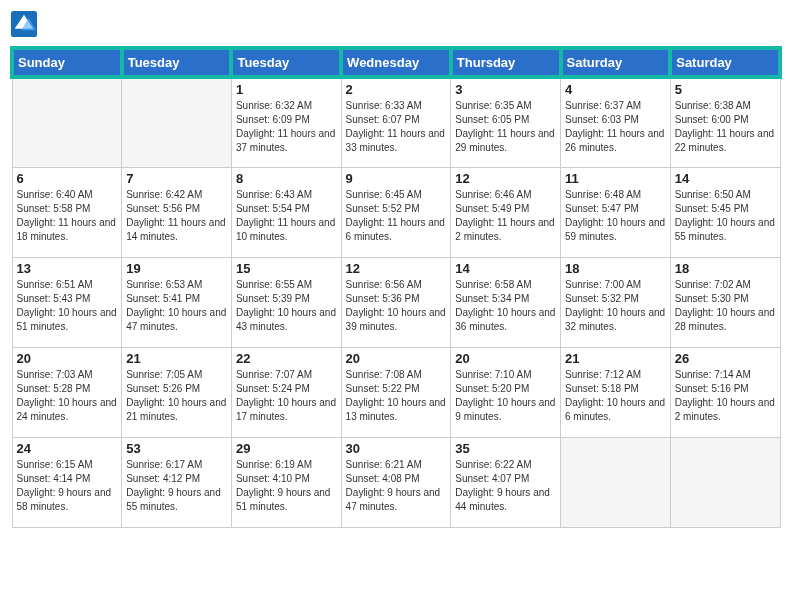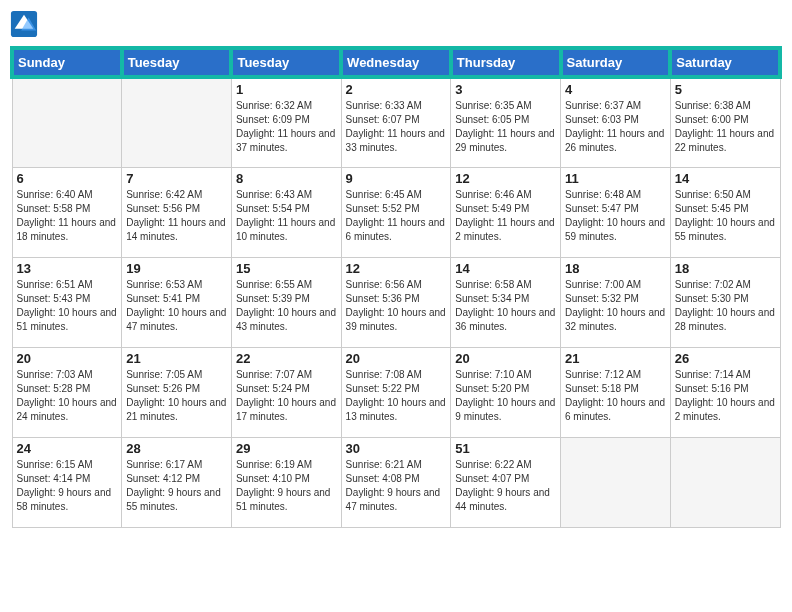--- a/index.html
+++ b/index.html
@@ -343,21 +343,21 @@
       <tr>
         <td>
         <span class="day-num">24</span>
         <div class="day-info">
           Sunrise: 6:15 AM<br>
           Sunset: 4:14 PM<br>
           Daylight: 9 hours and 58 minutes.
         </div>
       </td>
         <td>
-        <span class="day-num">28</span>
+        <span class="day-num">53</span>
         <div class="day-info">
           Sunrise: 6:17 AM<br>
           Sunset: 4:12 PM<br>
           Daylight: 9 hours and 55 minutes.
         </div>
       </td>
         <td>
         <span class="day-num">29</span>
         <div class="day-info">
           Sunrise: 6:19 AM<br>
@@ -367,21 +367,21 @@
       </td>
         <td>
         <span class="day-num">30</span>
         <div class="day-info">
           Sunrise: 6:21 AM<br>
           Sunset: 4:08 PM<br>
           Daylight: 9 hours and 47 minutes.
         </div>
       </td>
         <td>
-        <span class="day-num">51</span>
+        <span class="day-num">35</span>
         <div class="day-info">
           Sunrise: 6:22 AM<br>
           Sunset: 4:07 PM<br>
           Daylight: 9 hours and 44 minutes.
         </div>
       </td>
         <td class="empty"></td>
         <td class="empty"></td>
       </tr>
     </tbody>

